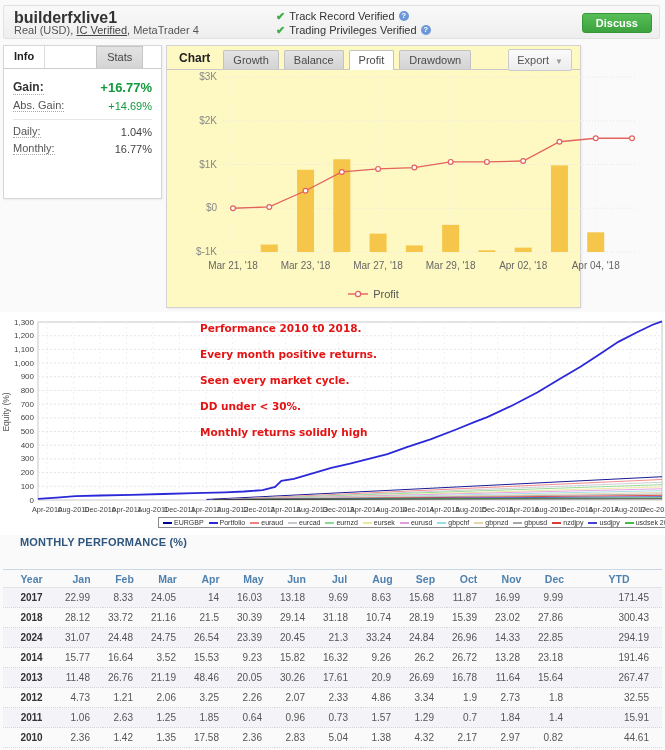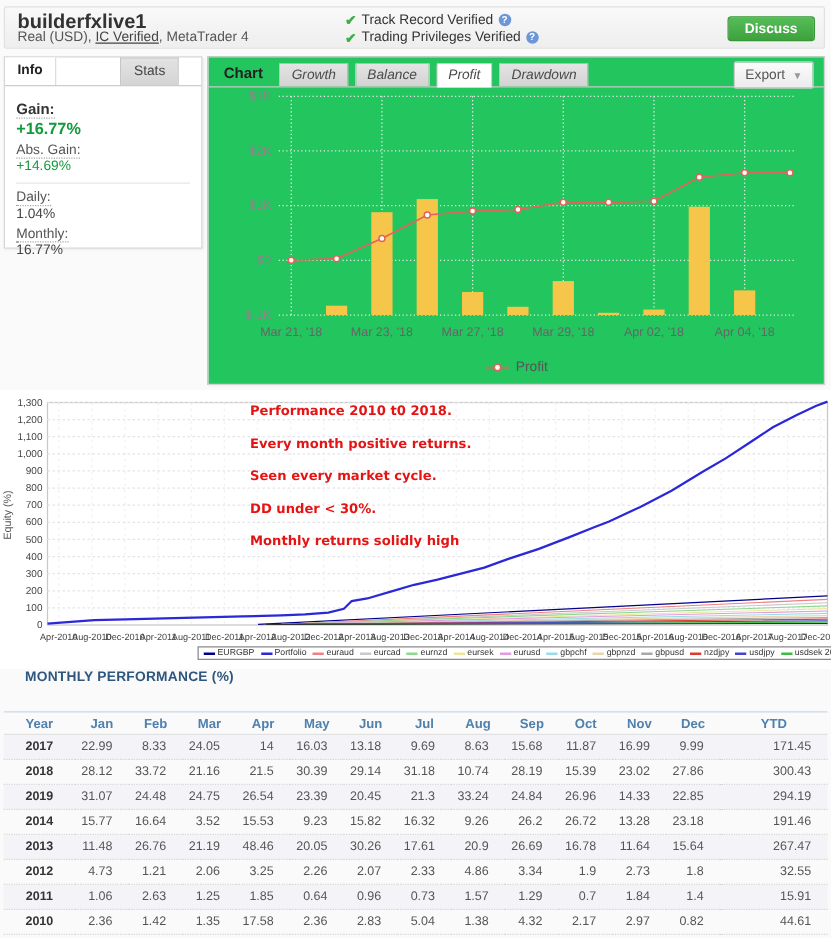--- a/index.html
+++ b/index.html
@@ -17,33 +17,33 @@
   .qmark{display:inline-block;width:10px;height:10px;border-radius:50%;background:#6b97d8;color:#fff;font-size:8px;line-height:10px;text-align:center;font-weight:bold;cursor:pointer;}
   .discuss{position:absolute;right:7px;top:7px;padding:3px 13px;background:linear-gradient(#56bd57,#3da23e);border:1px solid #379738;border-radius:3px;color:#fff;font-size:11px;font-weight:bold;cursor:pointer;}
 
   
   .info-card{position:absolute;left:3px;top:45px;width:159px;height:154px;background:#fff;border:1px solid #d6d6d6;box-sizing:border-box;box-shadow:1px 1px 2px rgba(0,0,0,0.06);}
   .info-tabs{display:flex;align-items:stretch;height:22px;border-bottom:1px solid #ccc;gap:48px;}
   .itab{font-size:11px;color:#444;padding:4px 10px 0 10px;cursor:pointer;}
   .itab.active{font-weight:bold;color:#222;background:#fff;border-right:1px solid #ddd;}
   .itab.gray{background:linear-gradient(#e3e3e3,#d4d4d4);border:1px solid #c5c5c5;border-bottom:none;margin:0 0 0 3px;}
   .info-body{padding:7px 9px 0 9px;}
-  .stat-row{display:flex;justify-content:space-between;align-items:flex-start;margin:4px 0;flex-direction:column;}
+  .stat-row{display:flex;justify-content:space-between;align-items:flex-end;margin:4px 0;}
   .stat-label{font-size:11px;color:#555;border-bottom:1px dotted #aaa;cursor:help;}
   .stat-label.big{font-size:12px;font-weight:bold;color:#333;}
   .v-strong{color:#129a3d;font-weight:bold;font-size:13px;}
   .v-green{color:#129a3d;font-size:11px;}
   .v-plain{color:#444;font-size:11px;}
   .divider{border-top:1px solid #e6e6e6;margin:7px 0 5px 0;}
 
   
-  .chart-card{position:absolute;left:166px;top:45px;width:494px;height:263px;background:#22c55e;border:1px solid #d2d2d2;box-sizing:border-box;box-shadow:1px 1px 2px rgba(0,0,0,0.06);}
+  .chart-card{position:absolute;left:166px;top:45px;width:415px;height:263px;background:#fef9c3;border:1px solid #d2d2d2;box-sizing:border-box;box-shadow:1px 1px 2px rgba(0,0,0,0.06);}
   .chart-tabs{position:relative;height:23px;border-bottom:1px solid #c9c9c9;padding-left:12px;display:flex;align-items:flex-end;gap:5px;}
   .chart-title{font-size:12px;font-weight:bold;color:#222;margin:0 8px 4px 0;}
-  .ctab{font-size:11px;color:#4a4a4a;background:linear-gradient(#e4e4e4,#d3d3d3);border:1px solid #c2c2c2;border-bottom:none;border-radius:2px 2px 0 0;padding:3px 9px;cursor:pointer;font-style:italic;}
+  .ctab{font-size:11px;color:#4a4a4a;background:linear-gradient(#e4e4e4,#d3d3d3);border:1px solid #c2c2c2;border-bottom:none;border-radius:2px 2px 0 0;padding:3px 9px;cursor:pointer;}
   .ctab.active{background:#fff;margin-bottom:-1px;padding-bottom:4px;}
   .export-btn{position:absolute;right:8px;top:3px;font-size:11px;color:#555;background:linear-gradient(#fbfbfb,#ececec);border:1px solid #ccc;border-radius:2px;padding:4px 8px;cursor:pointer;}
   .caret{color:#999;font-size:8px;margin-left:6px;}
   #profit-svg{position:absolute;left:0;top:26px;}
   .profit-legend{position:absolute;left:0;bottom:7px;width:100%;display:flex;justify-content:center;align-items:center;gap:5px;font-size:11px;color:#555;}
 
   
   .equity-section{position:absolute;left:0;top:312px;width:665px;height:223px;background:#fff;}
   .equity-legend{position:absolute;left:158px;top:517px;display:flex;align-items:center;gap:5px;border:1px solid #8a8a8a;background:#fff;padding:1px 4px;font-size:7px;color:#333;}
   .eleg-item{display:flex;align-items:center;gap:2px;white-space:nowrap;}
@@ -390,21 +390,21 @@
           <td>29.14</td>
           <td>31.18</td>
           <td>10.74</td>
           <td>28.19</td>
           <td>15.39</td>
           <td>23.02</td>
           <td>27.86</td>
           <td>300.43</td>
         </tr>
         <tr>
-          <td class="year">2019</td>
+          <td class="year">2024</td>
           <td>31.07</td>
           <td>24.48</td>
           <td>24.75</td>
           <td>26.54</td>
           <td>23.39</td>
           <td>20.45</td>
           <td>21.3</td>
           <td>33.24</td>
           <td>24.84</td>
           <td>26.96</td>

